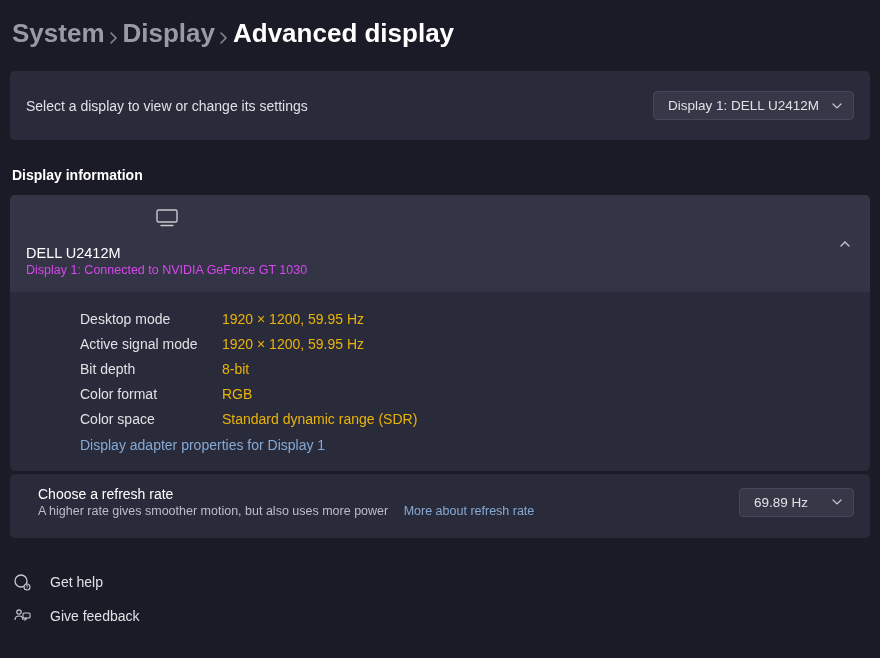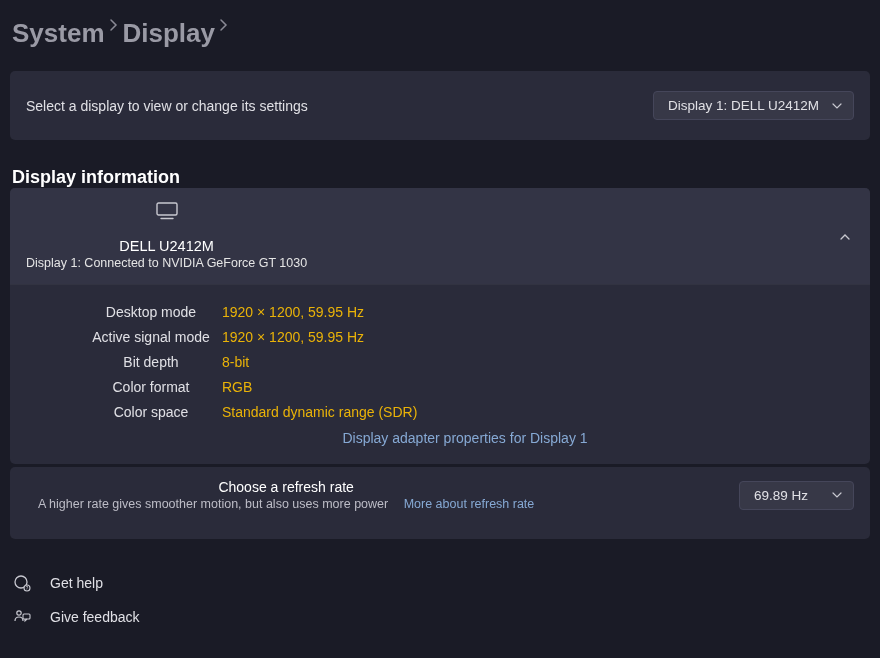--- a/index.html
+++ b/index.html
@@ -8,21 +8,21 @@
     color: #e0e0e5;
     font-family: "Segoe UI", -apple-system, sans-serif;
     font-size: 14px;
     width: 880px;
     height: 658px;
     overflow: hidden;
     padding: 10px 10px 10px 10px;
   }
   .breadcrumb {
     display: flex;
-    align-items: flex-start;
+    align-items: flex-end;
     gap: 4px;
     padding: 8px 2px 22px 2px;
   }
   .breadcrumb-item {
     font-size: 26px;
     font-weight: 600;
     color: #9a9aa5;
     cursor: pointer;
   }
   .breadcrumb-item.current {
@@ -30,21 +30,20 @@
     cursor: default;
   }
   .breadcrumb-sep {
     color: #8a8a95;
     font-size: 16px;
   }
   .card {
     background: #2a2b3a;
     border-radius: 5px;
     margin-bottom: 3px;
-    text-align: center;
   }
   .select-display-row {
     display: flex;
     align-items: center;
     justify-content: space-between;
     padding: 20px 16px;
   }
   .dropdown {
     background: #373847;
     border: 1px solid #45465a;
@@ -60,24 +59,24 @@
     margin-left: 46px;
   }
   .dropdown-small {
     min-width: 115px;
   }
   .chev {
     width: 12px; height: 12px;
     display: inline-block;
   }
   .section-title {
-    font-size: 18px;
+    font-size: 14px;
     font-weight: 600;
     color: #ffffff;
-    padding: 24px 2px 0 2px;
+    padding: 24px 2px 12px 2px;
   }
   .display-header {
     display: flex;
     align-items: center;
     justify-content: space-between;
     padding: 14px 20px 14px 16px;
     background: #333445;
     border-radius: 5px 5px 0 0;
   }
   .display-header-left {
@@ -90,21 +89,21 @@
     width: 22px; height: 16px;
     display: inline-block;
   }
   .display-name {
     font-size: 14.5px;
     color: #ffffff;
     font-weight: 400;
   }
   .display-sub {
     font-size: 12.5px;
-    color: #e5e5e5;
+    color: #d946ef;
     margin-top: 2px;
   }
   .info-body {
     padding: 14px 20px 14px 70px;
     border-top: 1px solid rgba(255,255,255,0.04);
   }
   .info-row {
     display: flex;
     padding: 4.5px 0;
     font-size: 14px;
@@ -120,21 +119,21 @@
     color: #86a9d4;
     font-size: 14px;
     padding-top: 6px;
     padding-bottom: 4px;
     cursor: pointer;
   }
   .refresh-row {
     display: flex;
     align-items: center;
     justify-content: space-between;
-    padding: 12px 16px 28px 28px;
+    padding: 12px 16px 20px 28px;
     margin-top: 3px;
   }
   .refresh-title {
     font-size: 14px;
     color: #ffffff;
   }
   .refresh-sub {
     font-size: 12.5px;
     color: #bdbdc7;
     margin-top: 2px;
@@ -173,20 +172,21 @@
     <svg width="10" height="14" viewBox="0 0 10 14">
         <path d="M2 2 L7 7 L2 12" stroke="#8a8a95" stroke-width="1.5" fill="none" stroke-linecap="round"></path>
       </svg>
   </span>
   <span class="breadcrumb-item">Display</span>
   <span class="breadcrumb-sep">
     <svg width="10" height="14" viewBox="0 0 10 14">
         <path d="M2 2 L7 7 L2 12" stroke="#8a8a95" stroke-width="1.5" fill="none" stroke-linecap="round"></path>
       </svg>
   </span>
+  <span class="breadcrumb-item current">Advanced display</span>
 </div>
 
 <div class="card select-display-row">
   <span>Select a display to view or change its settings</span>
   <div class="dropdown">
     <span>Display 1: DELL U2412M</span>
     <span class="chev">
       <svg width="12" height="12" viewBox="0 0 12 12">
           <path d="M2 4 L6 8 L10 4" stroke="#c8c8d0" stroke-width="1.2" fill="none" stroke-linecap="round"></path>
         </svg>

